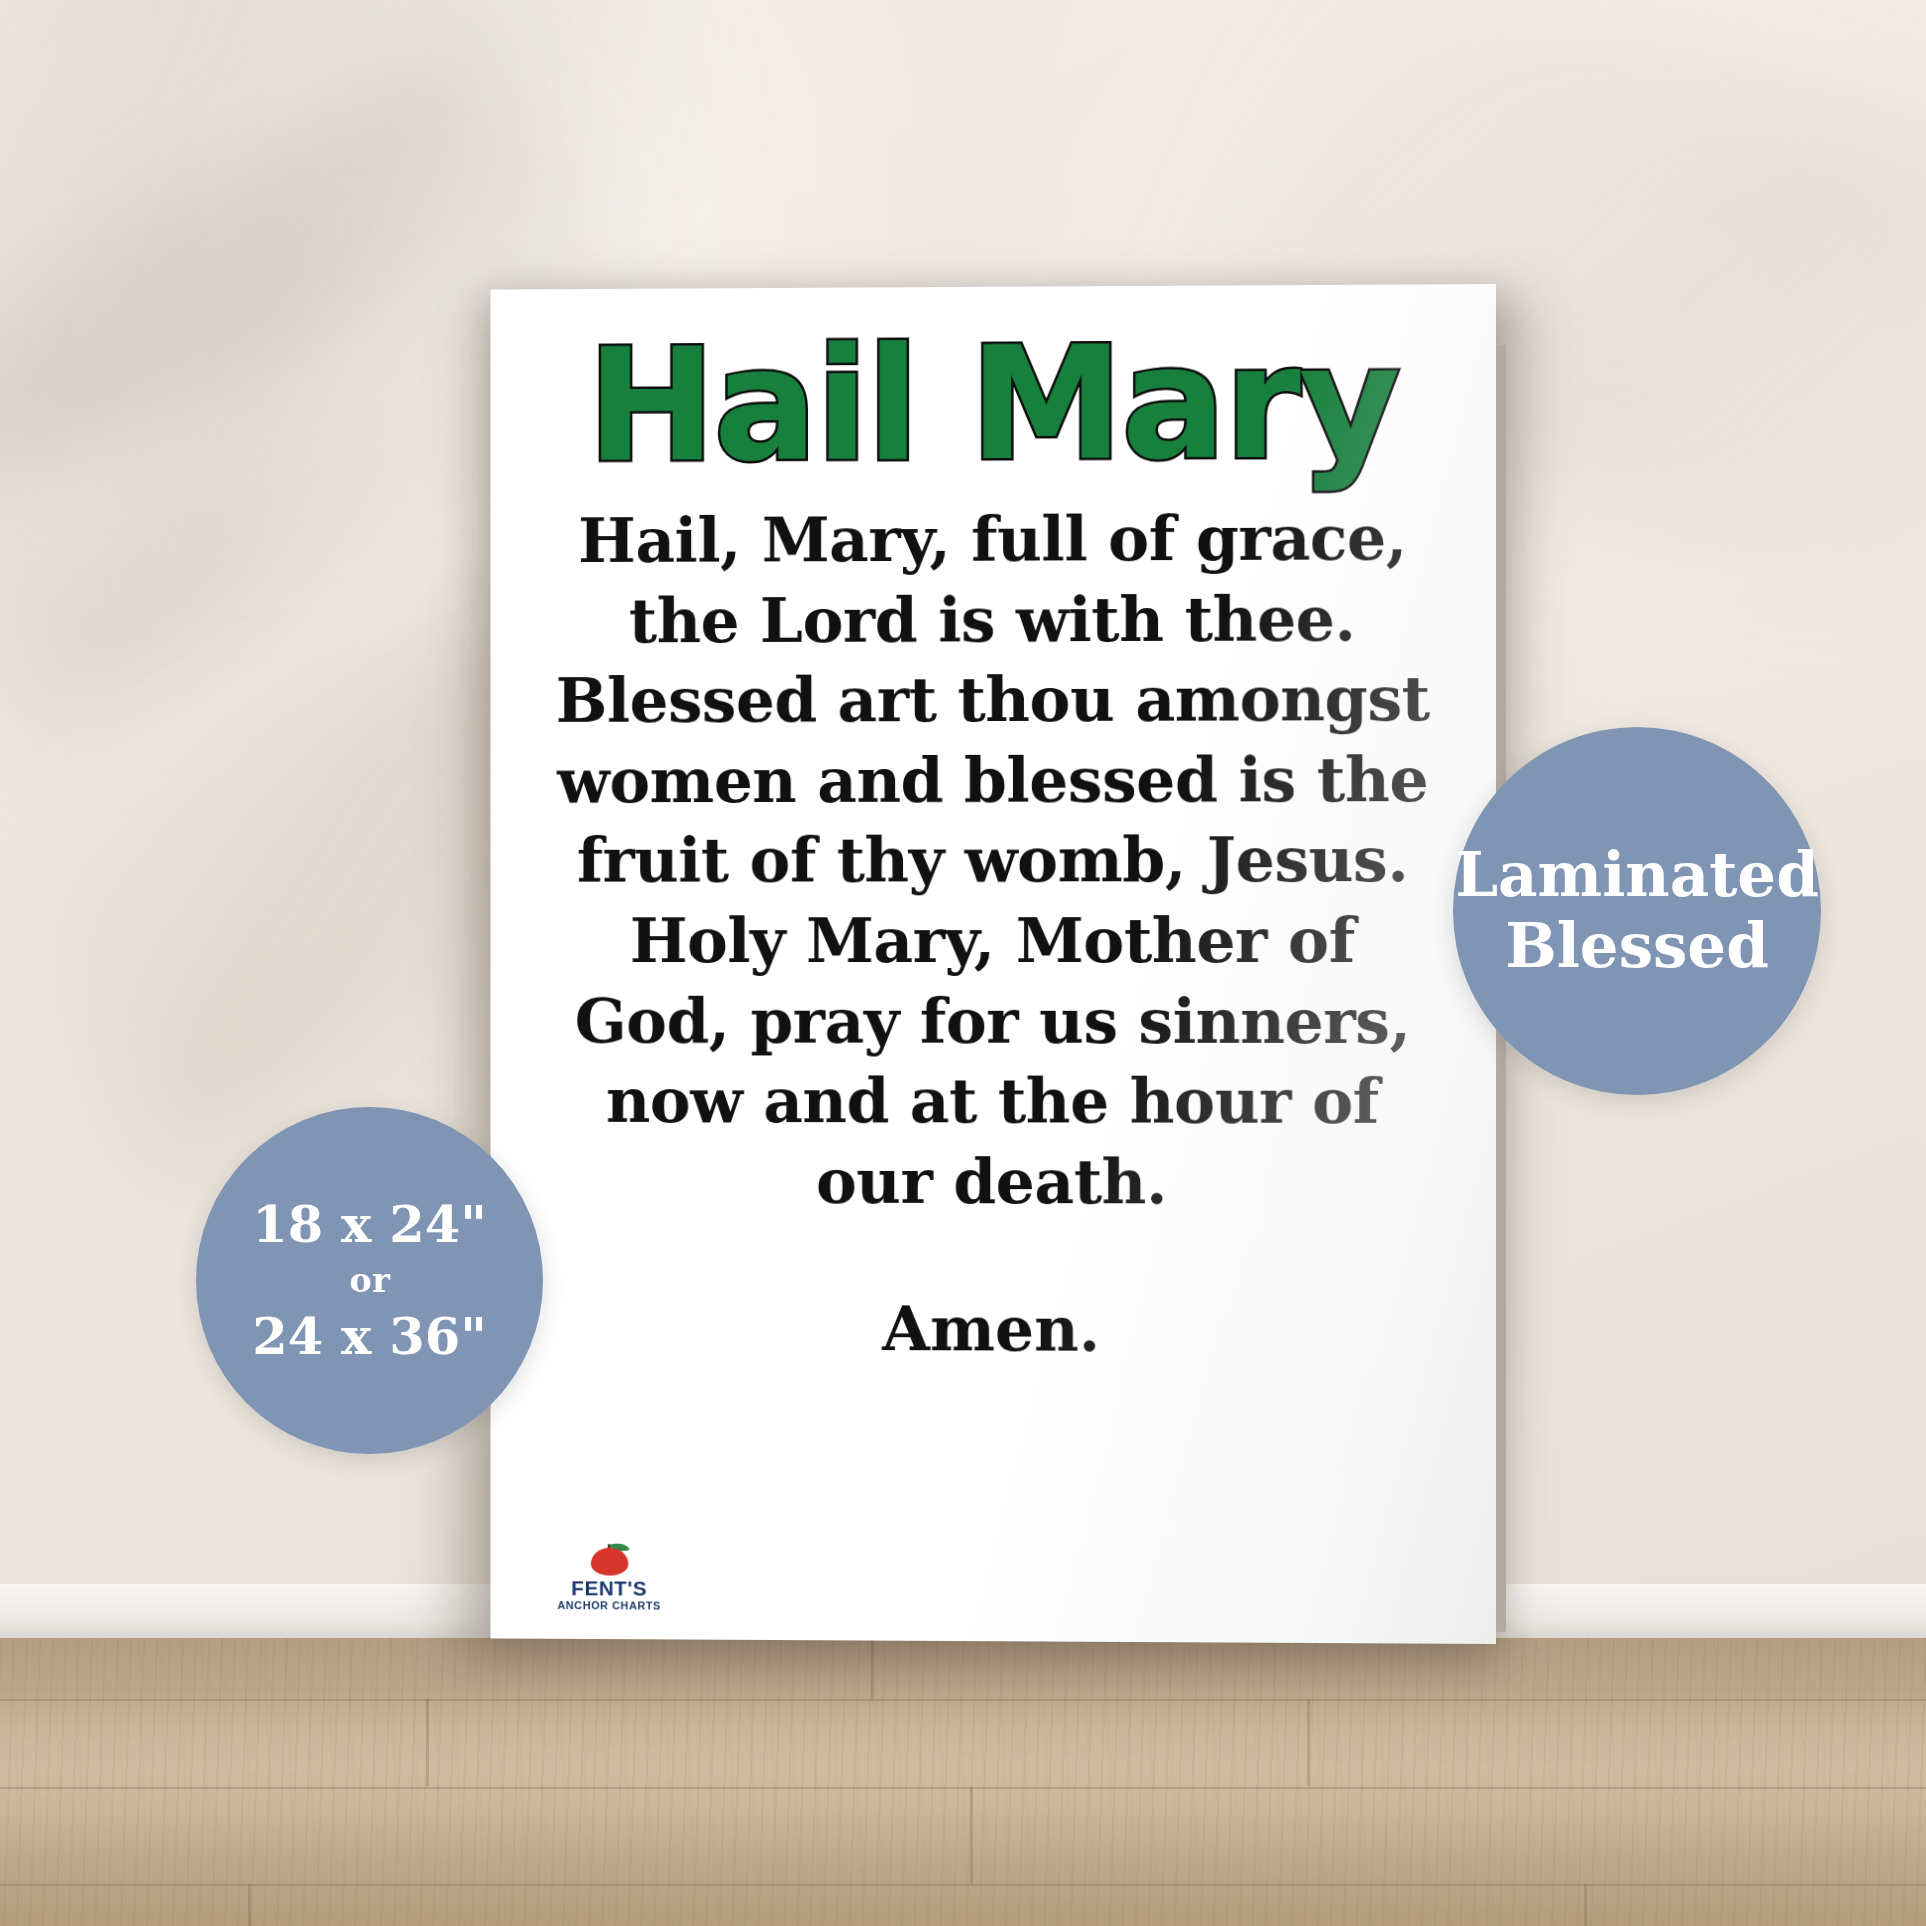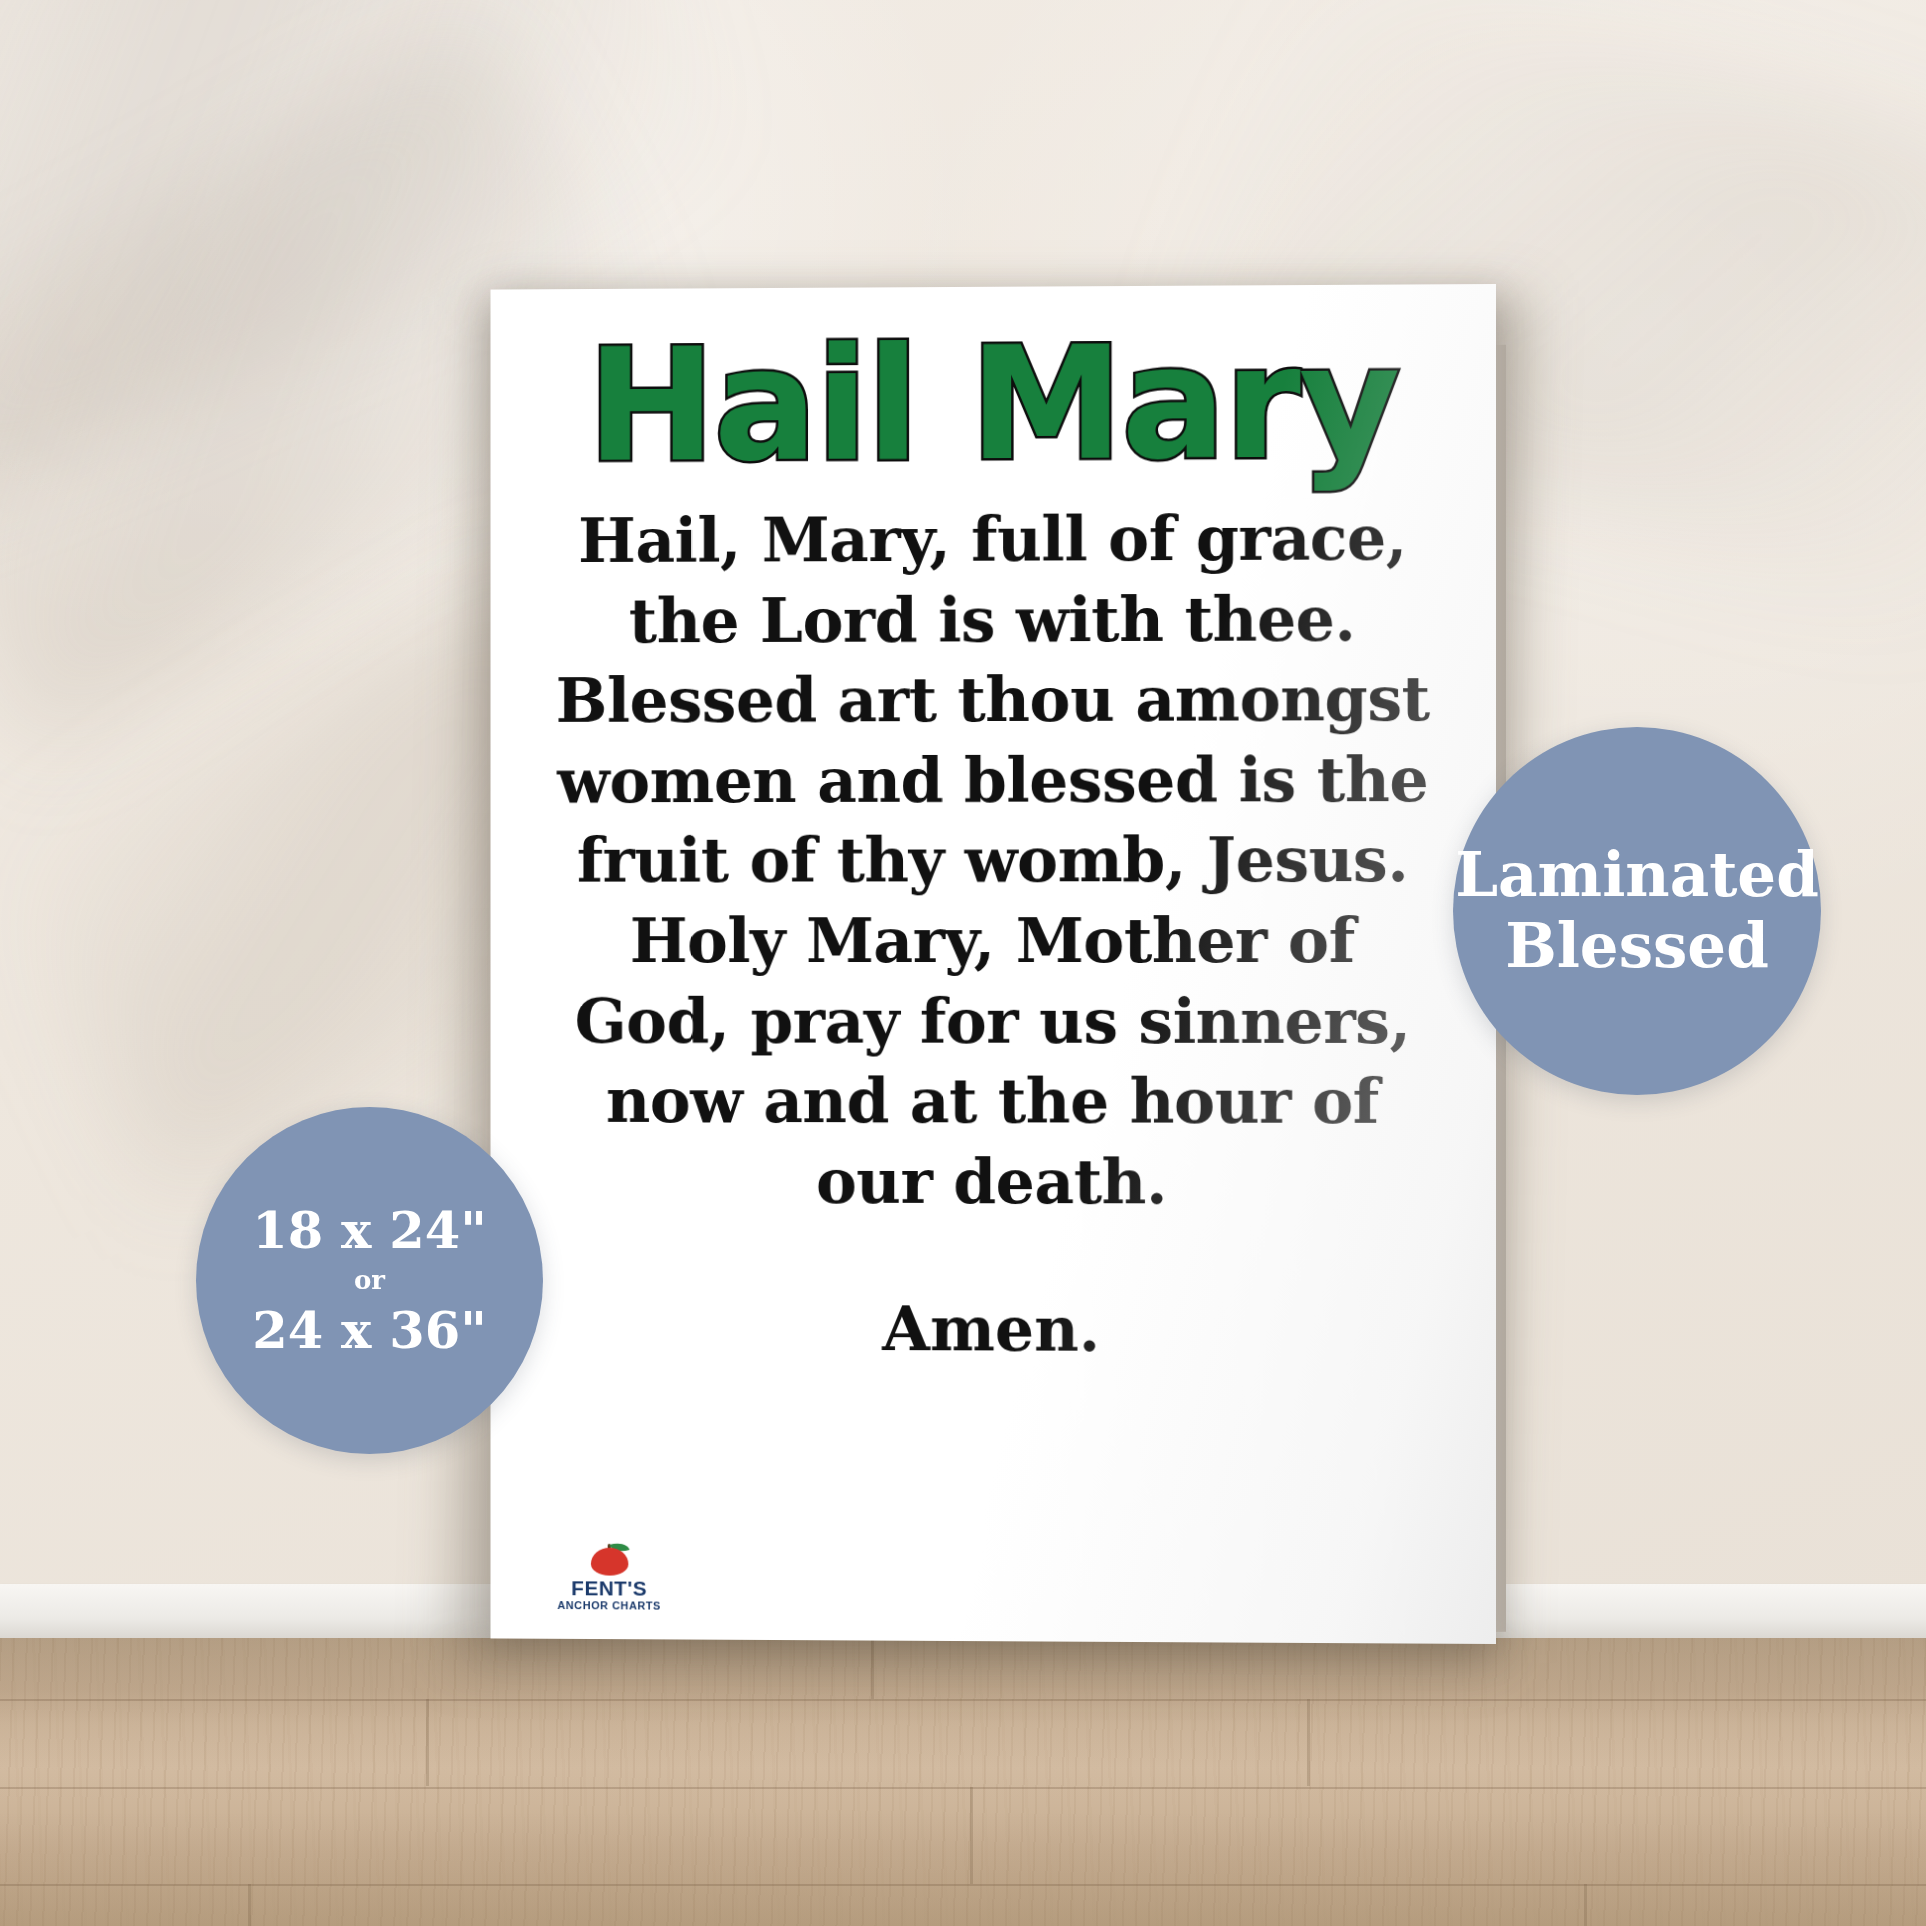--- a/index.html
+++ b/index.html
@@ -278,21 +278,21 @@
     left: 196px;
     top: 1107px;
     width: 347px;
     height: 347px;
   }
   #badge-size .badge-line-big {
     font-size: 51px;
     line-height: 1.2;
   }
   #badge-size .badge-line-or {
-    font-size: 26px;
+    font-size: 34px;
     line-height: 1.5;
   }
 </style>
 </head>
 <body>
 
 <div id="scene">
 
   <div class="wall">
     <div class="wall-shadow-a"></div>

